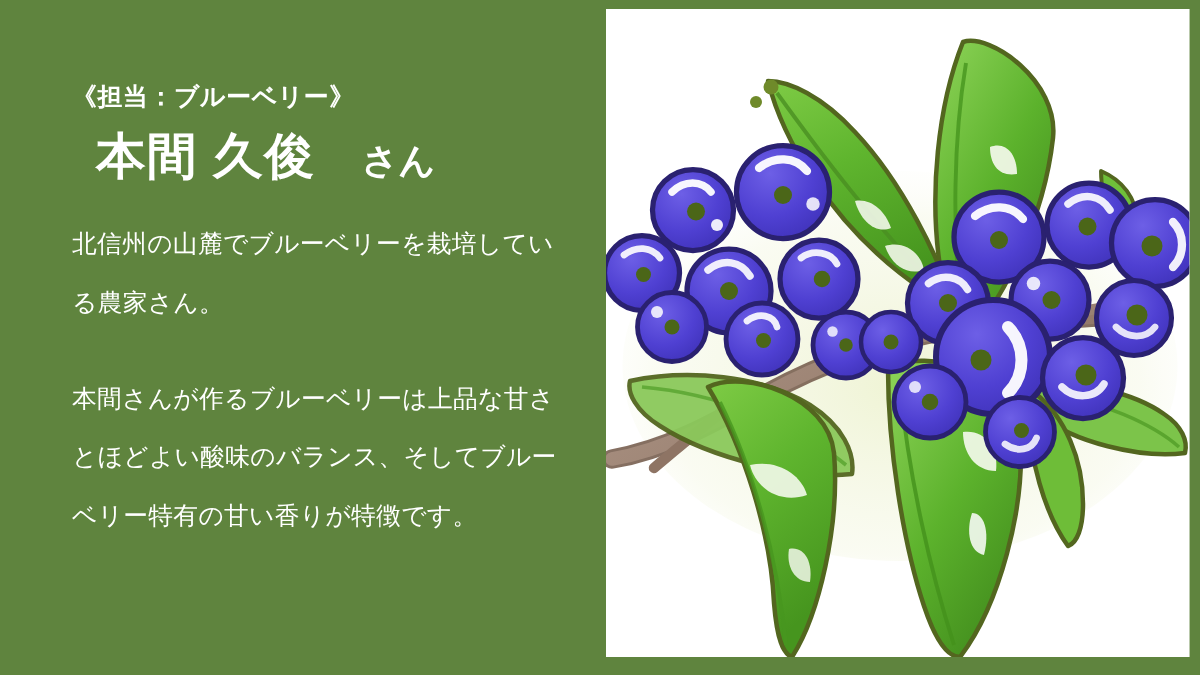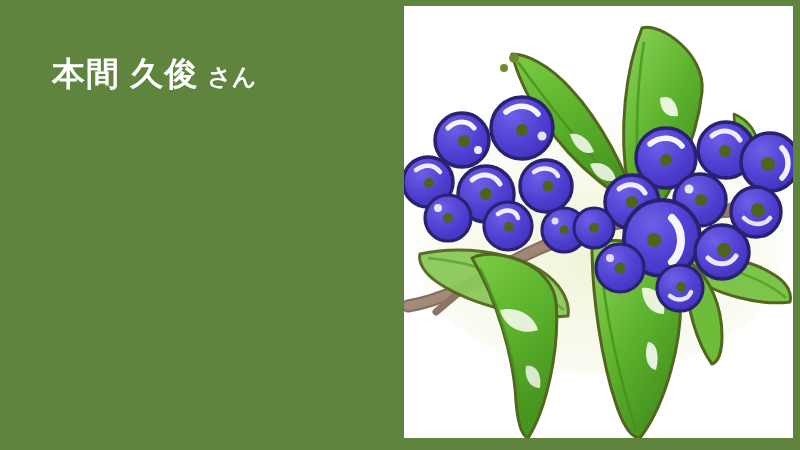--- a/index.html
+++ b/index.html
@@ -31,25 +31,26 @@
   .role-line {
     font-size: 16.5px;
     font-weight: 700;
     letter-spacing: 0.5px;
     line-height: 1.2;
     margin: 0 0 10px 0;
     color: #ffffff;
     white-space: nowrap;
   }
   .name-line {
-    margin: 0 0 22px 4px;
+    margin: 0 0 22px 16px;
     line-height: 1.1;
     white-space: nowrap;
     display: flex;
     align-items: baseline;
+    gap: 22px;
   }
   .name-main {
     font-size: 33px;
     font-weight: 700;
     letter-spacing: 1px;
     color: #ffffff;
   }
   .name-suffix {
     font-size: 24px;
     font-weight: 700;
@@ -84,27 +85,30 @@
     height: 100%;
   }
 </style>
 </head>
 <body>
 
 <div class="slide">
 
   <div class="text-col">
 
+    <p class="role-line">《担当：ブルーベリー》</p>
 
     <div class="name-line">
       <span class="name-main">本間 久俊</span>
       <span class="name-suffix">さん</span>
     </div>
 
-
+    <p class="body-para">北信州の山麓でブルーベリーを栽培している農家さん。</p>
+
+    <p class="body-para">本間さんが作るブルーベリーは上品な甘さとほどよい酸味のバランス、そしてブルーベリー特有の甘い香りが特徴です。</p>
 
   </div>
 
   <div class="image-panel">
     <svg viewBox="0 0 389 432" xmlns="http://www.w3.org/2000/svg">
       <defs>
         <linearGradient id="leafGrad" x1="0" y1="0" x2="0.4" y2="1">
           <stop offset="0%" stop-color="#7ecb45"></stop>
           <stop offset="45%" stop-color="#5fb52e"></stop>
           <stop offset="100%" stop-color="#46951e"></stop>

